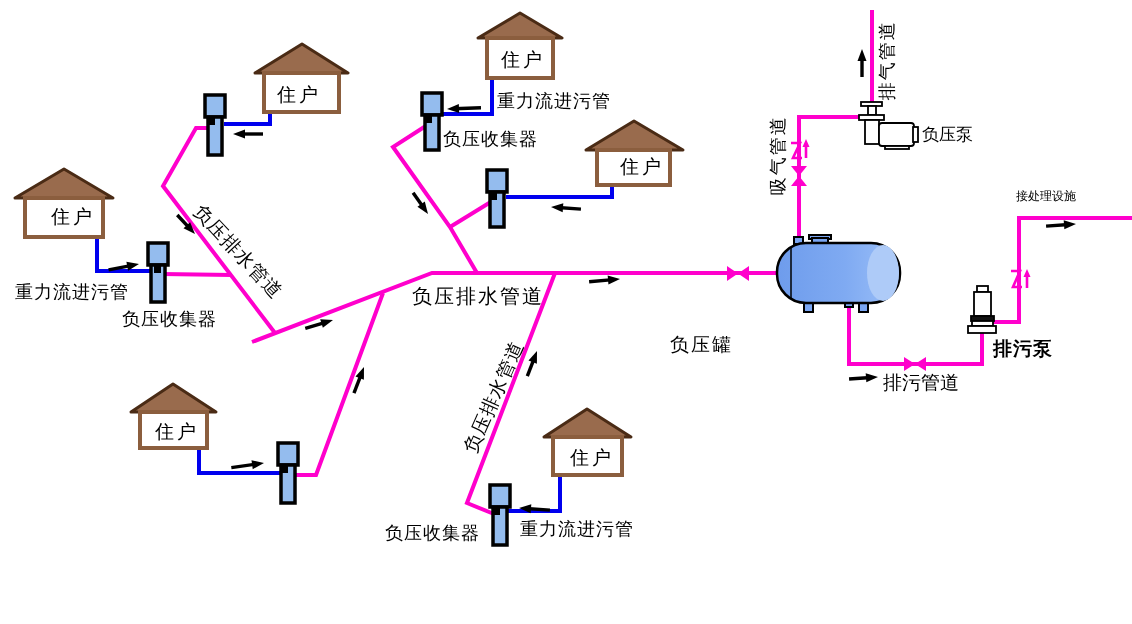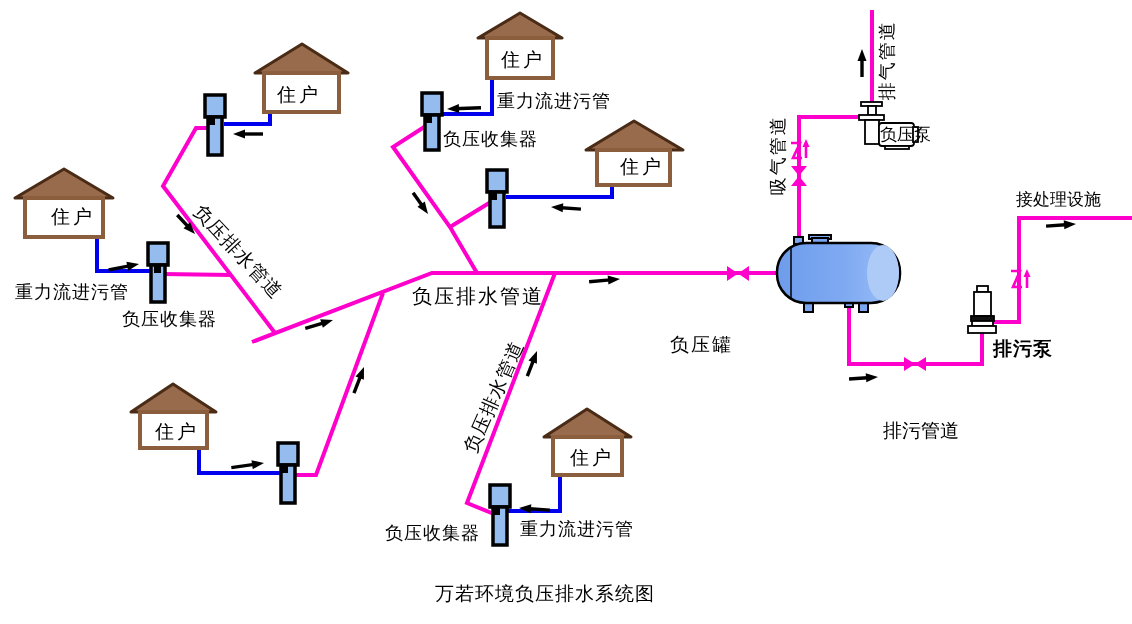--- a/index.html
+++ b/index.html
@@ -250,20 +250,19 @@
 <div class="lbl" style="left:385px;top:523px;font-size:18px;letter-spacing:1px;">负压收集器</div>
 
 <div class="lbl" style="left:412px;top:285px;font-size:20px;letter-spacing:2px;">负压排水管道</div>
 <div class="lbl rot" style="left:173px;top:241px;width:130px;transform:rotate(47deg);letter-spacing:1px;">负压排水管道</div>
 <div class="lbl rot" style="left:429px;top:386px;width:130px;transform:rotate(-66deg);letter-spacing:1px;">负压排水管道</div>
 
 <div class="lbl rot" style="left:736px;top:145px;width:84px;font-size:18px;letter-spacing:2px;transform:rotate(-90deg);">吸气管道</div>
 <div class="lbl rot" style="left:845px;top:50px;width:84px;font-size:18px;letter-spacing:2px;transform:rotate(-90deg);">排气管道</div>
 
 <div class="lbl" style="left:670px;top:334px;letter-spacing:2px;">负压罐</div>
-<div class="lbl" style="left:880px;top:125px;font-size:17px;">负压泵</div>
+<div class="lbl" style="left:922px;top:125px;font-size:17px;">负压泵</div>
 <div class="lbl" style="left:993px;top:338px;letter-spacing:1px;font-weight:bold;">排污泵</div>
-<div class="lbl" style="left:883px;top:372px;margin-top:48px;">排污管道</div>
-<div class="lbl" style="left:1016px;top:190px;font-size:17px;">接处理设施</div>
-
-<div class="lbl" style="left:435px;top:583px;letter-spacing:1px;">万若环境负压排水系统图</div>
+<div class="lbl" style="left:883px;top:372px;">排污管道</div>
+<div class="lbl" style="left:1016px;top:190px;font-size:12px;">接处理设施</div>
+
 
 </div>
 
 </body></html>

